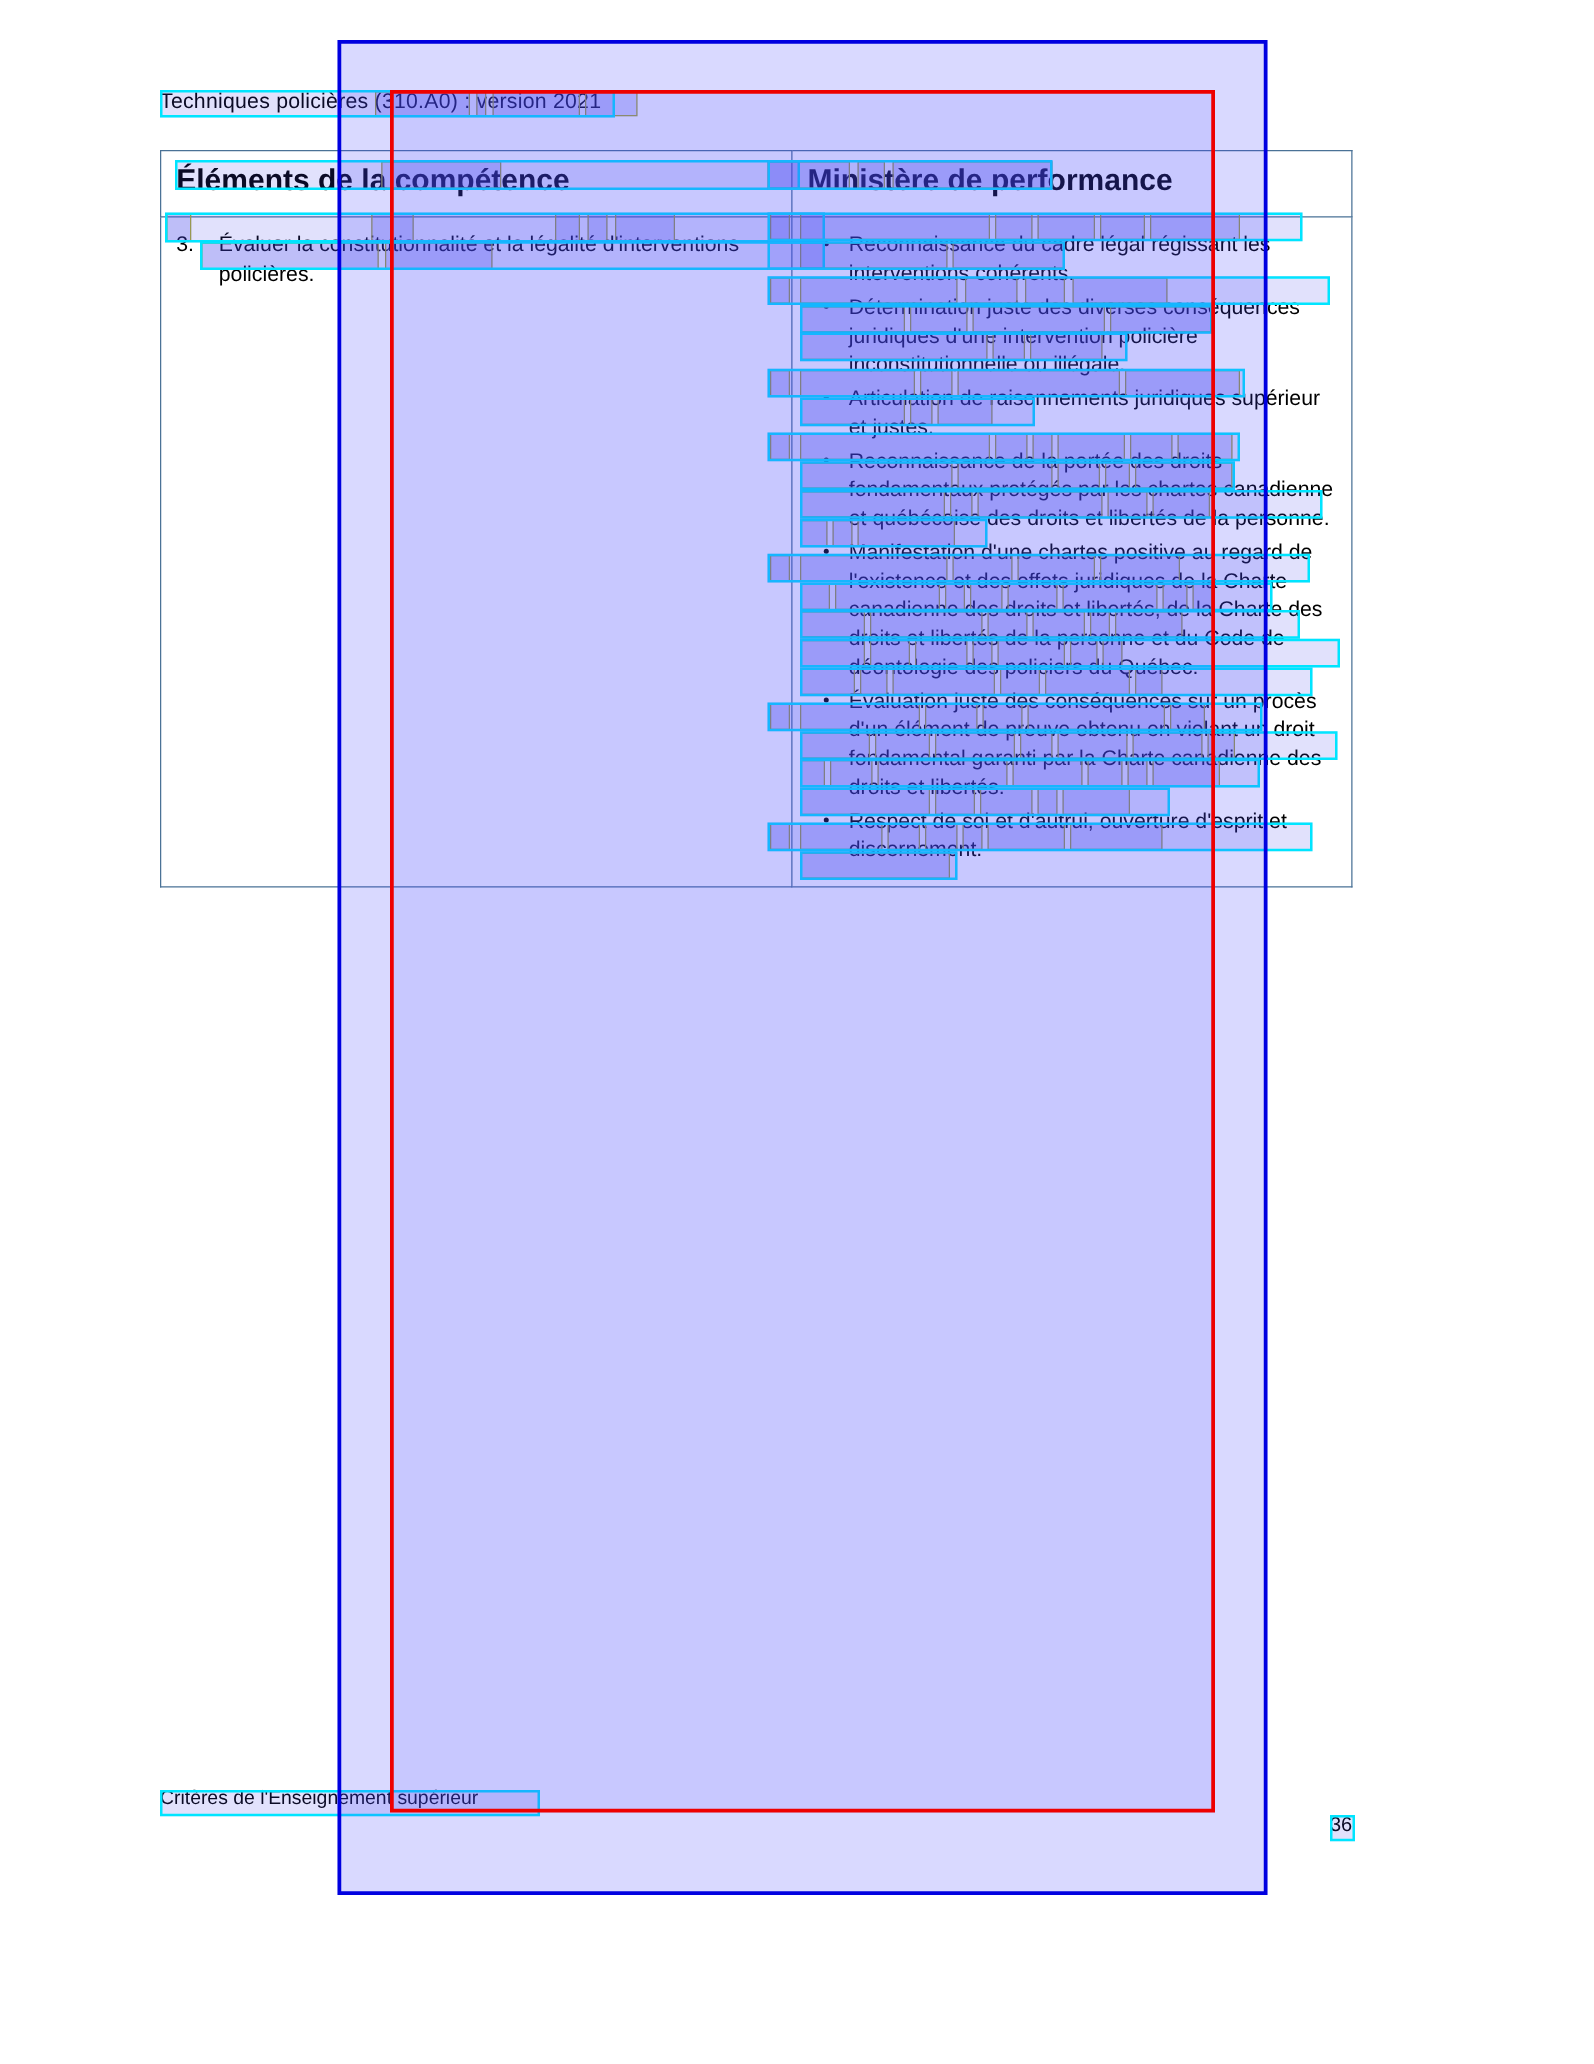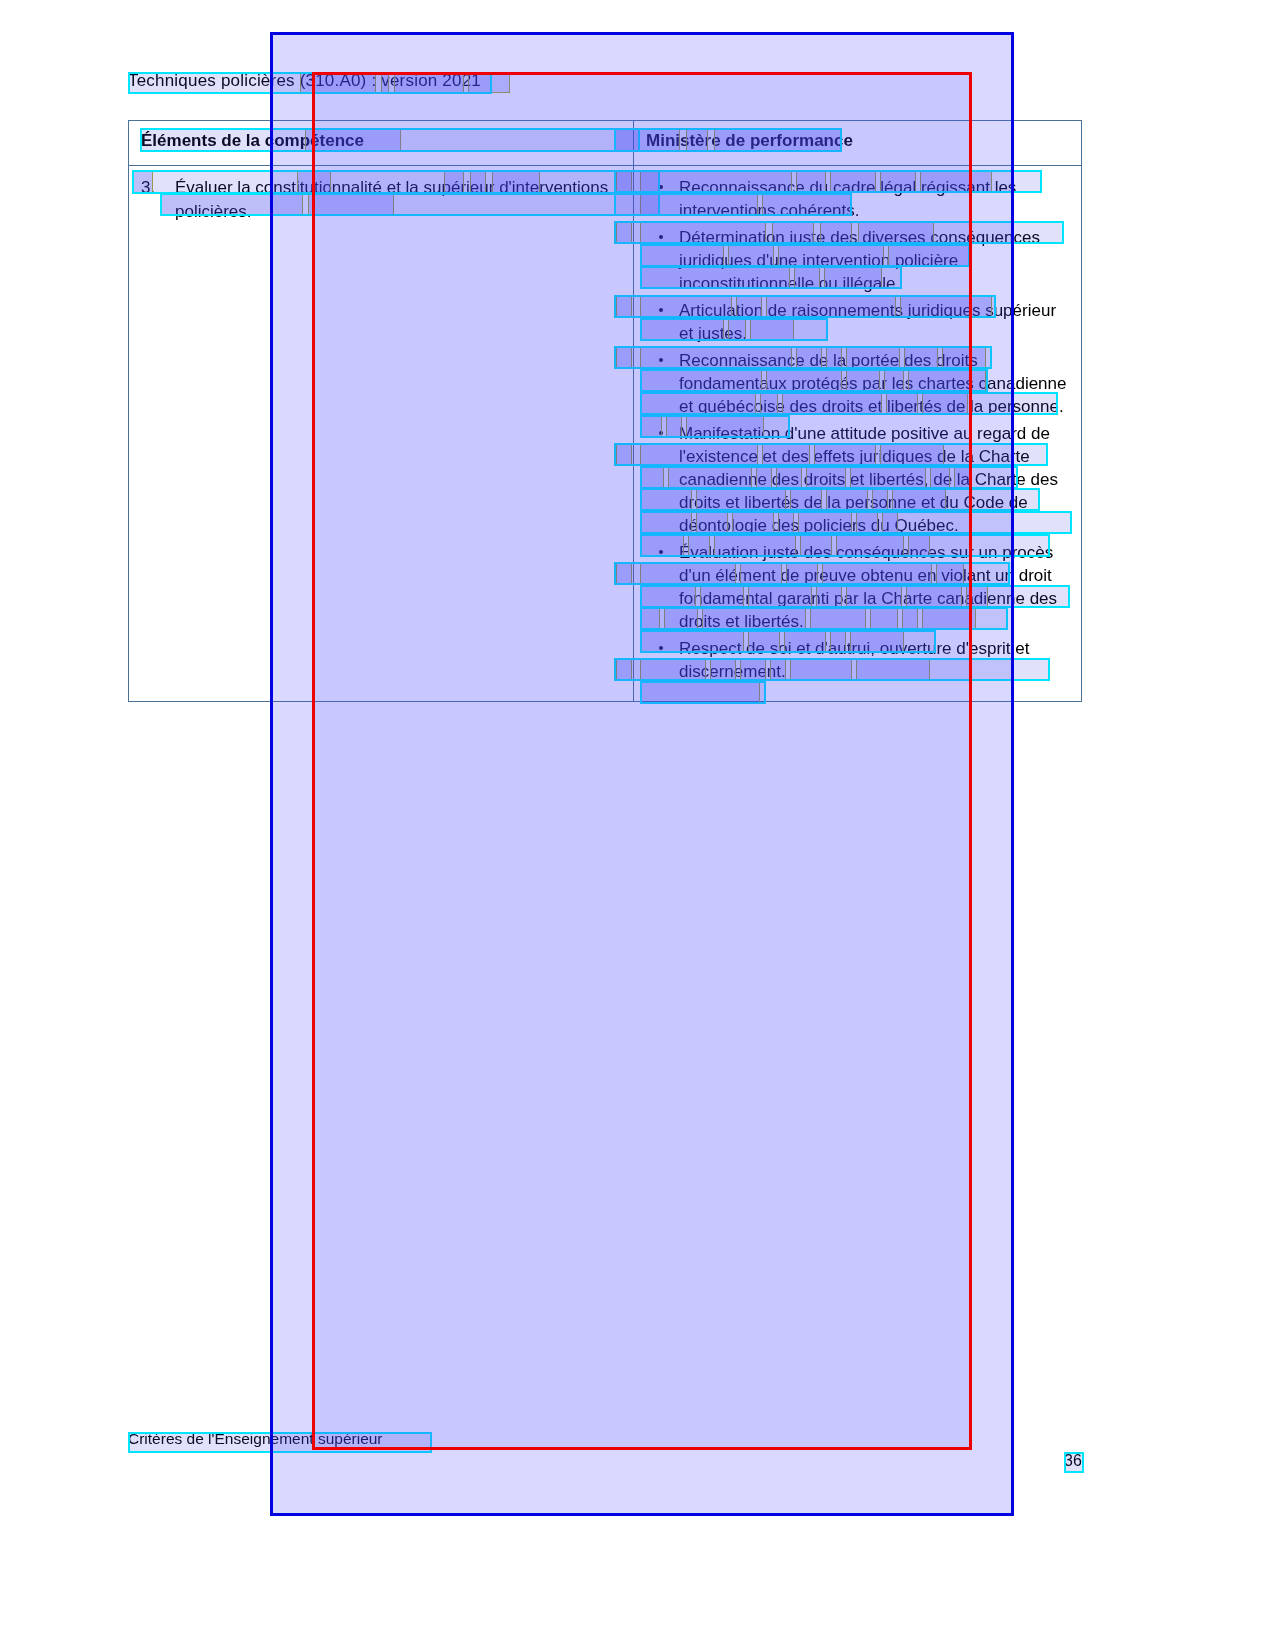--- a/index.html
+++ b/index.html
@@ -16,21 +16,21 @@
 
   table.comp{
     position:absolute;left:128px;top:120px;width:954px;
     border-collapse:collapse;table-layout:fixed;
   }
   table.comp td{
     border:1.5px solid #4a7296;
     vertical-align:top;padding:10px 12px 14px 12px;
   }
   table.comp td.c1{width:480px;}
-  .hdr-cell{font-weight:bold;font-size:17px;padding:12px 12px 10px 12px;}
+  .hdr-cell{font-weight:bold;font-size:24px;padding:12px 12px 10px 12px;}
   .elem-row td{padding-top:12px;}
 
   .elem-body{font-size:17px;line-height:23.5px;position:relative;}
   .elem-num{position:absolute;left:0;top:0;}
   .elem-txt{display:block;margin-left:34px;}
 
   ul.crits{list-style:none;margin:0;padding:0;font-size:17px;line-height:23px;}
   ul.crits li{position:relative;padding-left:33px;margin-bottom:4px;}
   ul.crits li:before{
     content:"";position:absolute;left:13px;top:9px;
@@ -58,30 +58,30 @@
   <table class="comp">
     <tbody>
         <tr>
       <td class="c1 hdr-cell">Éléments de la compétence</td>
       <td class="hdr-cell">Ministère de performance</td>
     </tr>
     <tr class="elem-row">
       <td class="c1">
         <div class="elem-body">
           <span class="elem-num">3.</span>
-          <span class="elem-txt">Évaluer la constitutionnalité et la supérieur d'interventions policières.</span>
+          <span class="elem-txt">Évaluer la constitutionnalité et la légalité d'interventions policières.</span>
         </div>
       </td>
       <td>
         <ul class="crits" id="crit-list">
               <li>Reconnaissance du cadre légal régissant les interventions cohérents.</li>
               <li>Détermination juste des diverses conséquences juridiques d'une intervention policière inconstitutionnelle ou illégale.</li>
               <li>Articulation de raisonnements juridiques supérieur et justes.</li>
               <li>Reconnaissance de la portée des droits fondamentaux protégés par les chartes canadienne et québécoise des droits et libertés de la personne.</li>
-              <li>Manifestation d'une attitude positive au regard de l'existence et des effets juridiques de la Charte canadienne des droits et libertés, de la Charte des droits et libertés de la personne et du Code de déontologie des policiers du Québec.</li>
+              <li>Manifestation d'une chartes positive au regard de l'existence et des effets juridiques de la Charte canadienne des droits et libertés, de la Charte des droits et libertés de la personne et du Code de déontologie des policiers du Québec.</li>
               <li>Évaluation juste des conséquences sur un procès d'un élément de preuve obtenu en violant un droit fondamental garanti par la Charte canadienne des droits et libertés.</li>
               <li>Respect de soi et d'autrui, ouverture d'esprit et discernement.</li>
             </ul>
       </td>
     </tr>
   </tbody>
     </table>
 
   <div class="doc" id="footer-line">Critères de l'Enseignement supérieur</div>
 

